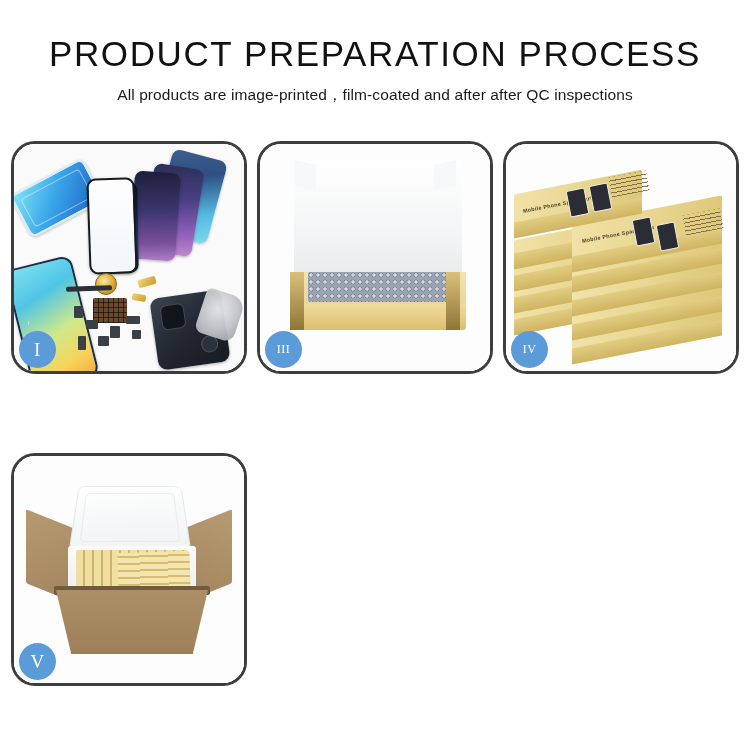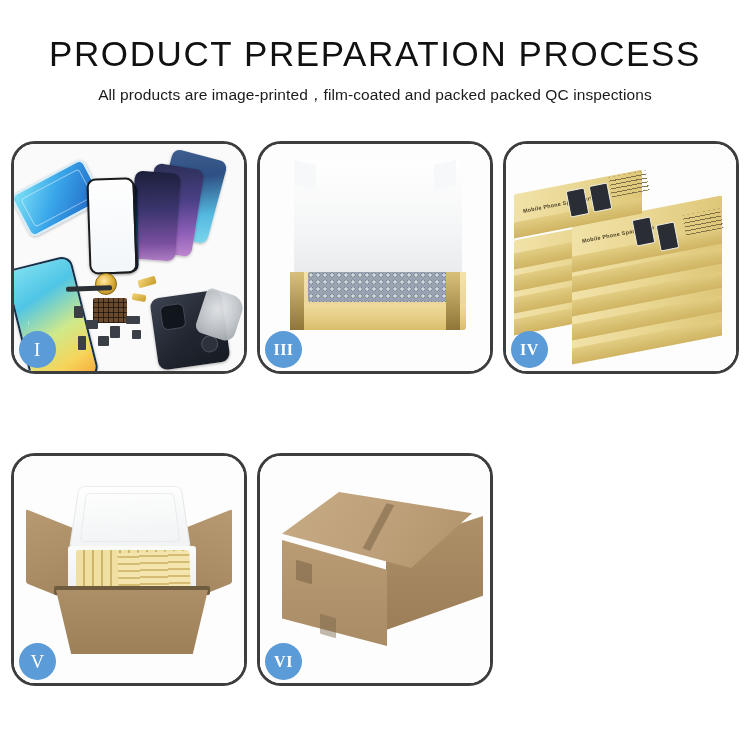--- a/index.html
+++ b/index.html
@@ -84,21 +84,21 @@
     color: #ffffff;
     font-family: "Liberation Serif", "DejaVu Serif", serif;
     font-size: 19px;
     line-height: 37px;
     text-align: center;
     letter-spacing: 0.5px;
     z-index: 6;
     box-sizing: border-box;
   }
   .badge.narrow { font-size: 19px; }
-  .badge.wide   { font-size: 16px; font-weight: bold; }
+  .badge.wide   { font-size: 12px; }
 
   
   .p1 .bg { position:absolute; inset:0; background:#fafafa; }
   .phone {
     position: absolute;
     border-radius: 8px;
     box-shadow: 0 1px 3px rgba(0,0,0,.28);
   }
   
   .p1 .film {
@@ -395,21 +395,21 @@
     position:absolute; left:60px; top:160px; width:16px; height:20px;
     background: rgba(120,99,70,.45); border-radius:1px;
     transform: skewY(16deg);
   }
 </style>
 </head>
 <body>
 
 <div class="header">
   <div class="title">PRODUCT PREPARATION PROCESS</div>
-  <div class="subtitle">All products are image-printed，film-coated and packed packed QC inspections</div>
+  <div class="subtitle">All products are image-printed，film-coated and after after QC inspections</div>
 </div>
 
 <div class="grid">
 
   <div class="panel p1">
     <div class="panel-inner">
       <div class="bg"></div>
       <div class="phone film"></div>
       <div class="phone ph-a"></div>
       <div class="phone ph-b"></div>
@@ -520,26 +520,14 @@
       <div class="foam-lid"></div>
       <div class="foam"></div>
       <div class="contents"></div>
       <div class="contents2"></div>
       <div class="carton-rim"></div>
       <div class="carton"></div>
     </div>
     <div class="badge narrow">V</div>
   </div>
 
-  <div class="panel p6">
-    <div class="panel-inner">
-      <div class="bg"></div>
-      <div class="sideR"></div>
-      <div class="front"></div>
-      <div class="top"></div>
-      <div class="seam"></div>
-      <div class="tab1"></div>
-      <div class="tab2"></div>
-    </div>
-    <div class="badge wide">VI</div>
-  </div>
 
 </div>
 
 </body></html>

